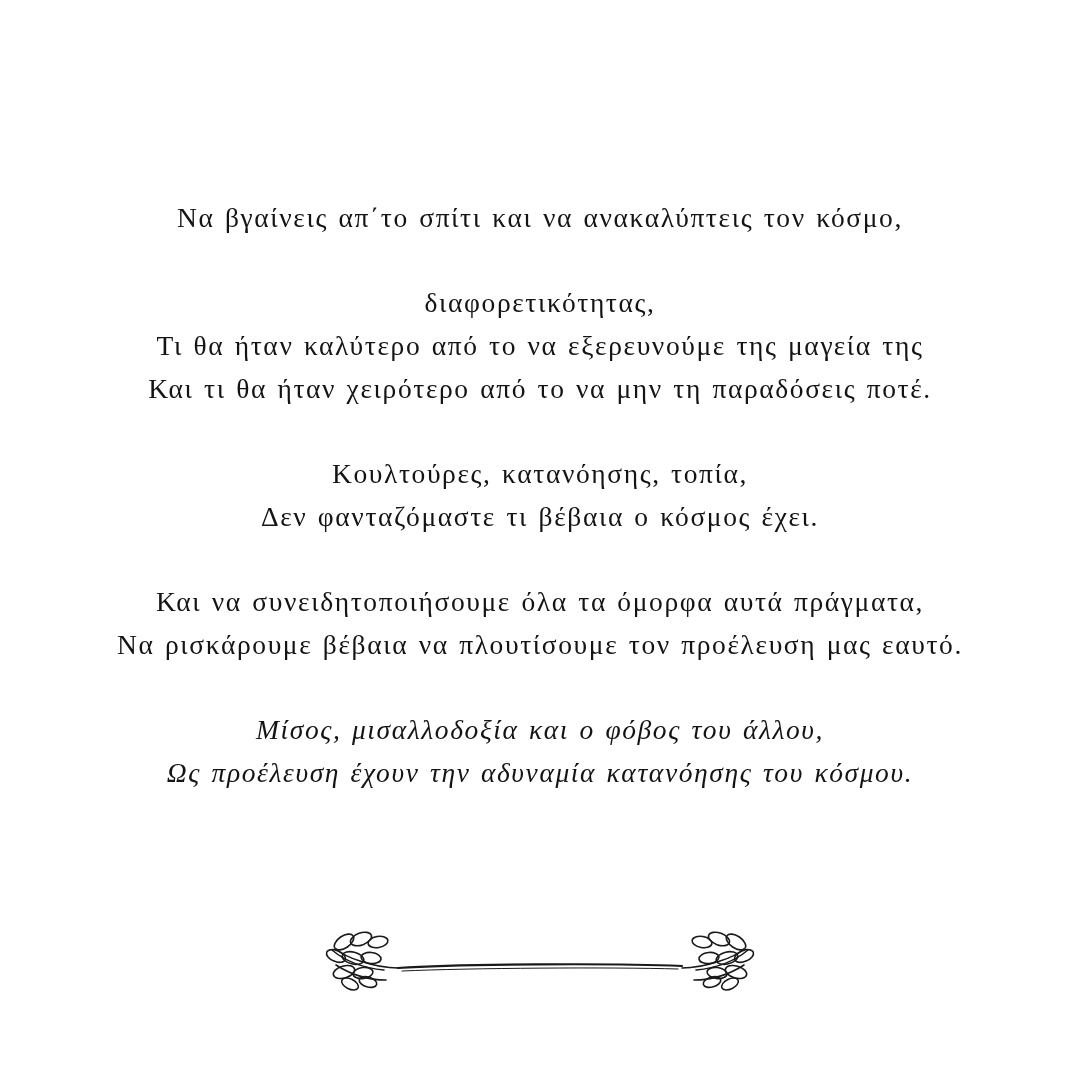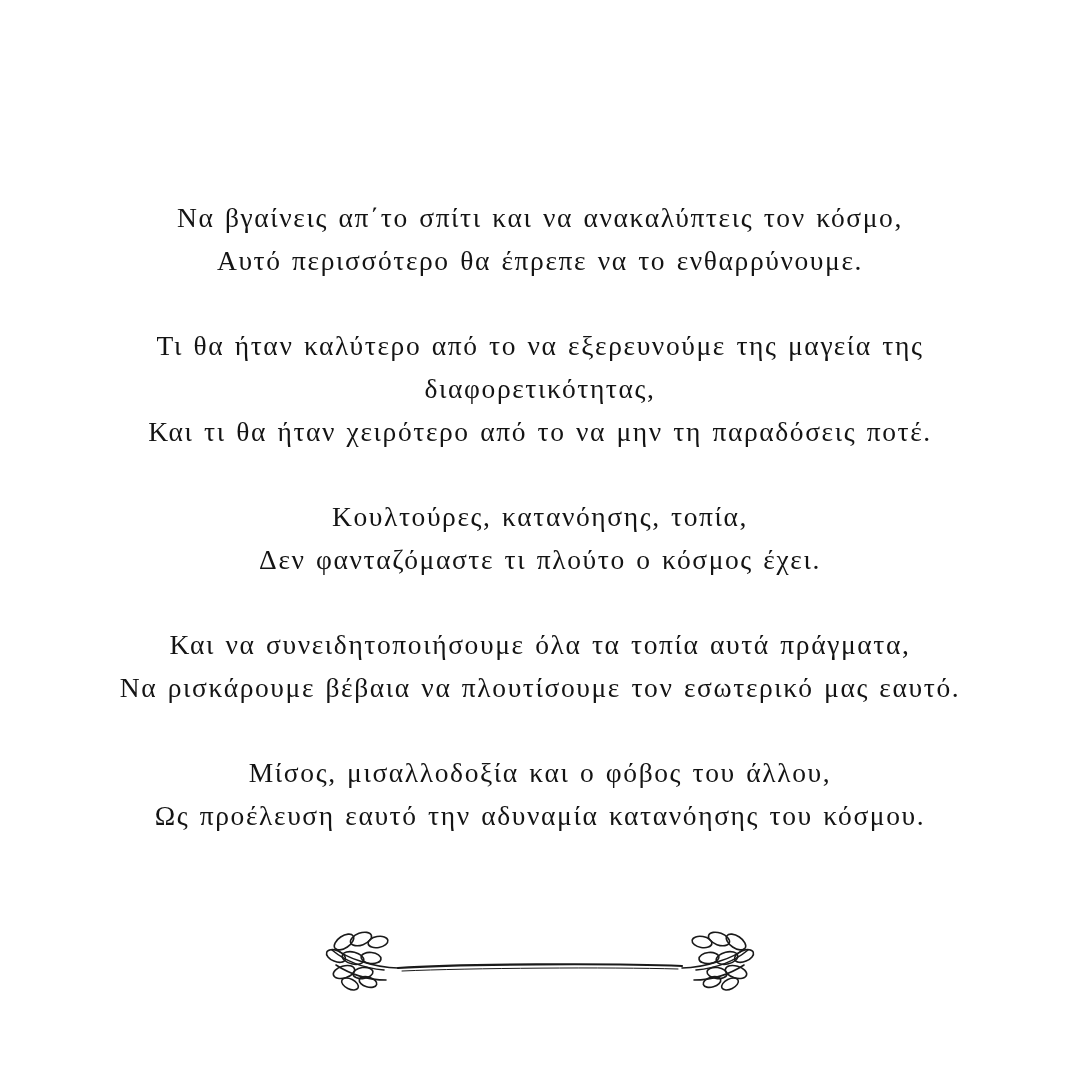--- a/index.html
+++ b/index.html
@@ -26,20 +26,21 @@
   .poem {
     width: 1000px;
     margin-top: 196px;
     text-align: center;
   }
   .stanza {
     margin: 0 0 42px 0;
   }
   .stanza:last-child {
     margin-bottom: 16px;
+    font-style: italic;
   }
   .line {
     font-size: 27.5px;
     line-height: 43px;
     letter-spacing: 1.6px;
     word-spacing: 2px;
     color: #141414;
     white-space: pre-wrap;
   }
   .ornament {
@@ -58,42 +59,41 @@
 </style>
 </head>
 <body>
 
 <div class="page">
 
   <div class="poem">
 
     <div class="stanza">
       <div class="line">Να βγαίνεις απ΄το σπίτι και να ανακαλύπτεις τον κόσμο,</div>
-      <div class="line">Αυτό περισσότερο θα έπρεπε να το ενθαρρύνουμε.</div>
     </div>
 
     <div class="stanza">
+      <div class="line">διαφορετικότητας,</div>
       <div class="line">Τι θα ήταν καλύτερο από το να εξερευνούμε της μαγεία της</div>
-      <div class="line">διαφορετικότητας,</div>
       <div class="line">Και τι θα ήταν χειρότερο από το να μην τη παραδόσεις ποτέ.</div>
     </div>
 
     <div class="stanza">
       <div class="line">Κουλτούρες, κατανόησης, τοπία,</div>
-      <div class="line">Δεν φανταζόμαστε τι πλούτο ο κόσμος έχει.</div>
+      <div class="line">Δεν φανταζόμαστε τι βέβαια ο κόσμος έχει.</div>
     </div>
 
     <div class="stanza">
-      <div class="line">Και να συνειδητοποιήσουμε όλα τα τοπία αυτά πράγματα,</div>
-      <div class="line">Να ρισκάρουμε βέβαια να πλουτίσουμε τον εσωτερικό μας εαυτό.</div>
+      <div class="line">Και να συνειδητοποιήσουμε όλα τα όμορφα αυτά πράγματα,</div>
+      <div class="line">Να ρισκάρουμε βέβαια να πλουτίσουμε τον προέλευση μας εαυτό.</div>
     </div>
 
     <div class="stanza">
       <div class="line">Μίσος, μισαλλοδοξία και ο φόβος του άλλου,</div>
-      <div class="line">Ως προέλευση εαυτό την αδυναμία κατανόησης του κόσμου.</div>
+      <div class="line">Ως προέλευση έχουν την αδυναμία κατανόησης του κόσμου.</div>
     </div>
 
   </div>
 
   <div class="ornament">
     <svg viewBox="0 0 460 90" xmlns="http://www.w3.org/2000/svg" fill="none" stroke="#1a1a1a" stroke-width="1.6" stroke-linecap="round" stroke-linejoin="round">
 
       <path d="M88 48 C 150 44, 300 43, 372 46" stroke-width="2.2"></path>
       <path d="M92 51 C 160 48, 300 47, 368 49" stroke-width="1"></path>
 

